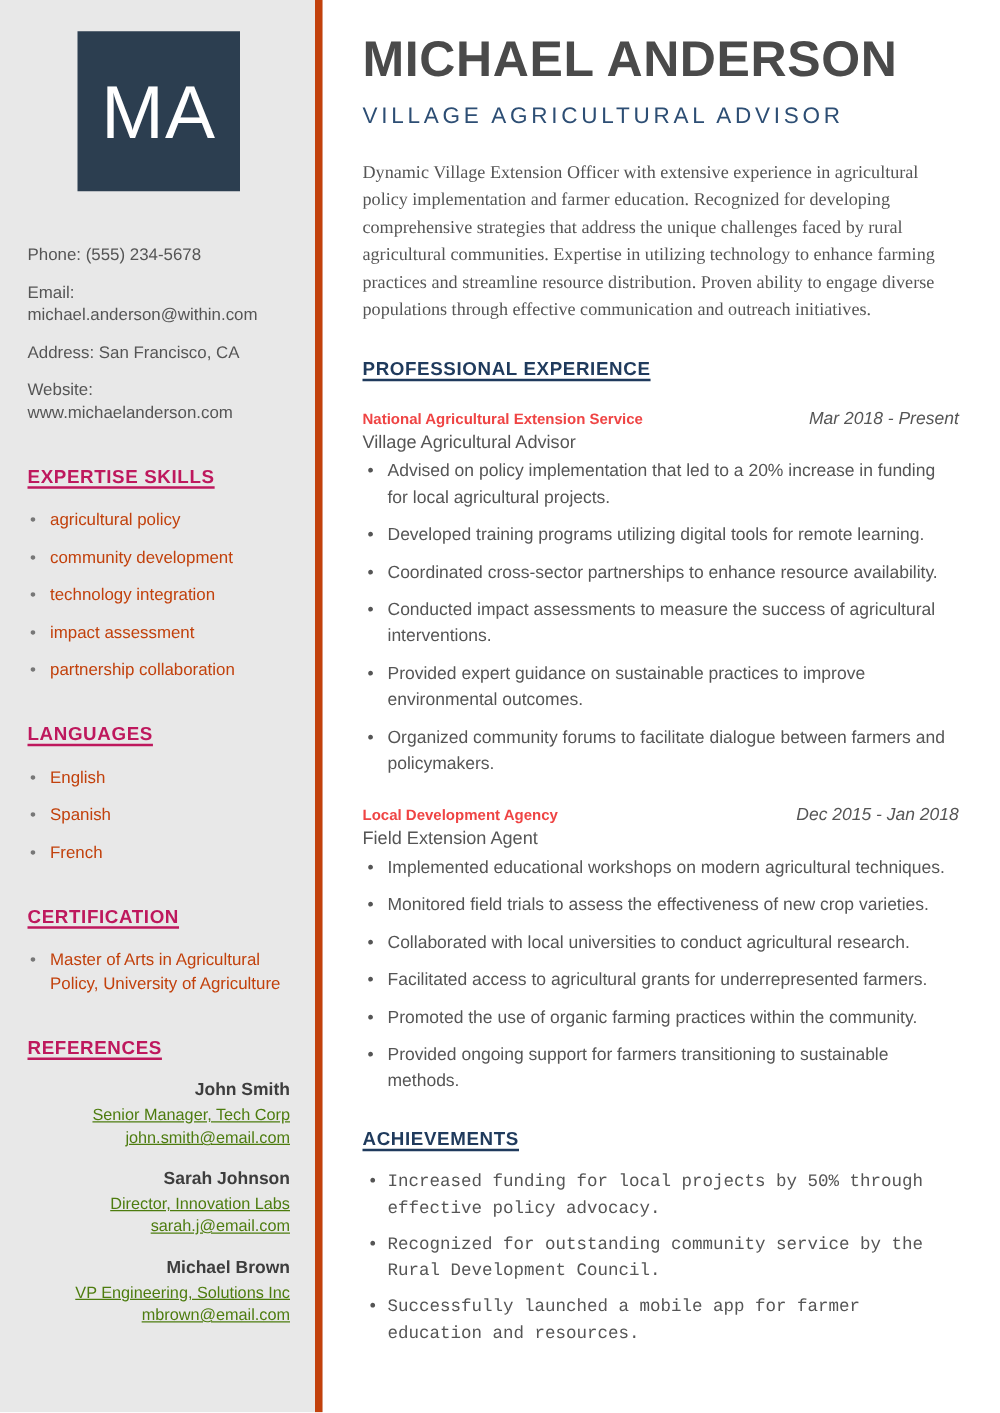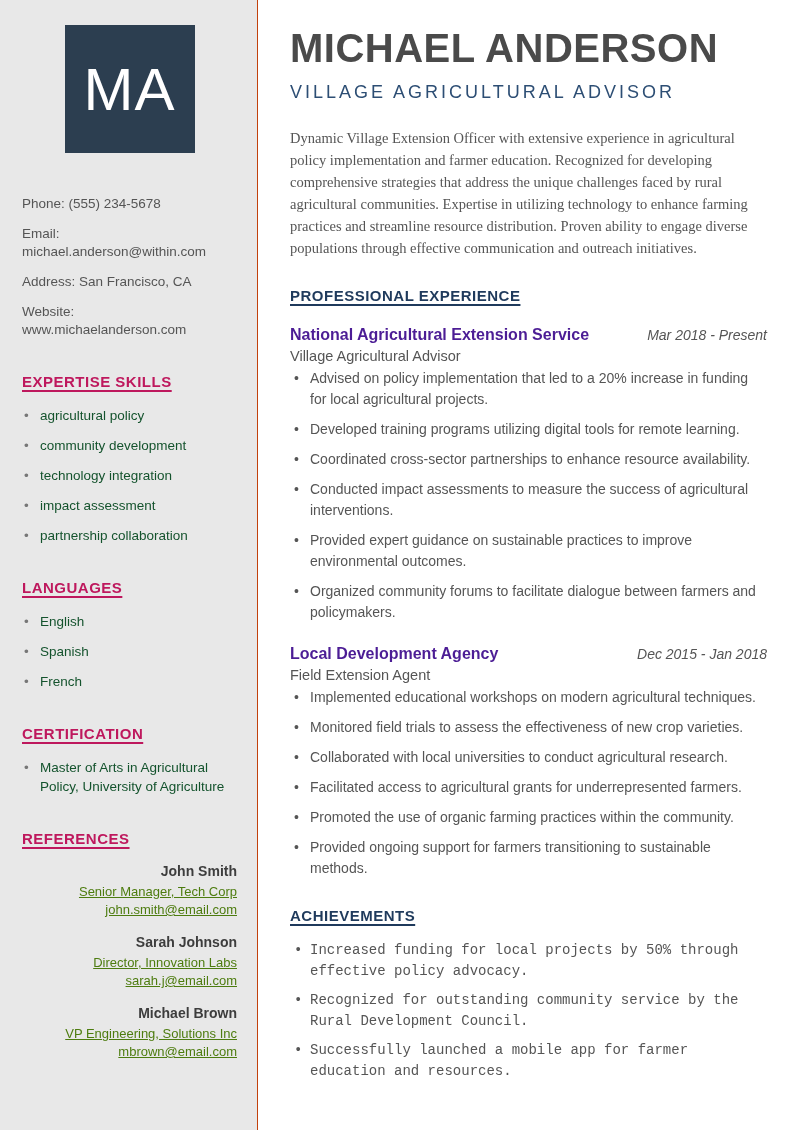--- a/index.html
+++ b/index.html
@@ -14,21 +14,21 @@
     display: flex;
     background: #ffffff;
     overflow: hidden;
   }
 
   
   .sidebar {
     width: 258px;
     flex: 0 0 258px;
     background: #e8e8e8;
-    border-right: 1px solid #c2410c;
+    border-right: 6px solid #c2410c;
     padding: 25px 20px 20px 22px;
     color: #555555;
   }
   .monogram {
     width: 130px;
     height: 128px;
     background: #2c3e50;
     color: #ffffff;
     margin: 0 auto;
     display: flex;
@@ -52,21 +52,21 @@
     font-weight: 700;
     letter-spacing: 0.5px;
     text-decoration: underline;
     text-underline-offset: 3px;
     text-decoration-thickness: 1.5px;
     margin-bottom: 16px;
   }
   ul.side-list { list-style: none; }
   ul.side-list li {
     font-size: 13.5px;
-    color: #14532d;
+    color: #c2410c;
     line-height: 19px;
     margin-bottom: 11px;
     padding-left: 18px;
     position: relative;
   }
   ul.side-list li::before {
     content: "•";
     position: absolute;
     left: 2px;
     color: #777777;
@@ -121,23 +121,23 @@
     text-underline-offset: 3px;
     text-decoration-thickness: 1.5px;
   }
   .job { margin-top: 22px; }
   .job-header {
     display: flex;
     align-items: baseline;
     justify-content: space-between;
   }
   .job-company {
-    font-size: 16px;
-    font-weight: 700;
-    color: #4c1d95;
+    font-size: 12px;
+    font-weight: 700;
+    color: #ef4444;
   }
   .job-dates {
     font-size: 14px;
     font-style: italic;
     color: #555555;
     white-space: nowrap;
   }
   .job-role {
     margin-top: 4px;
     font-size: 14.5px;

